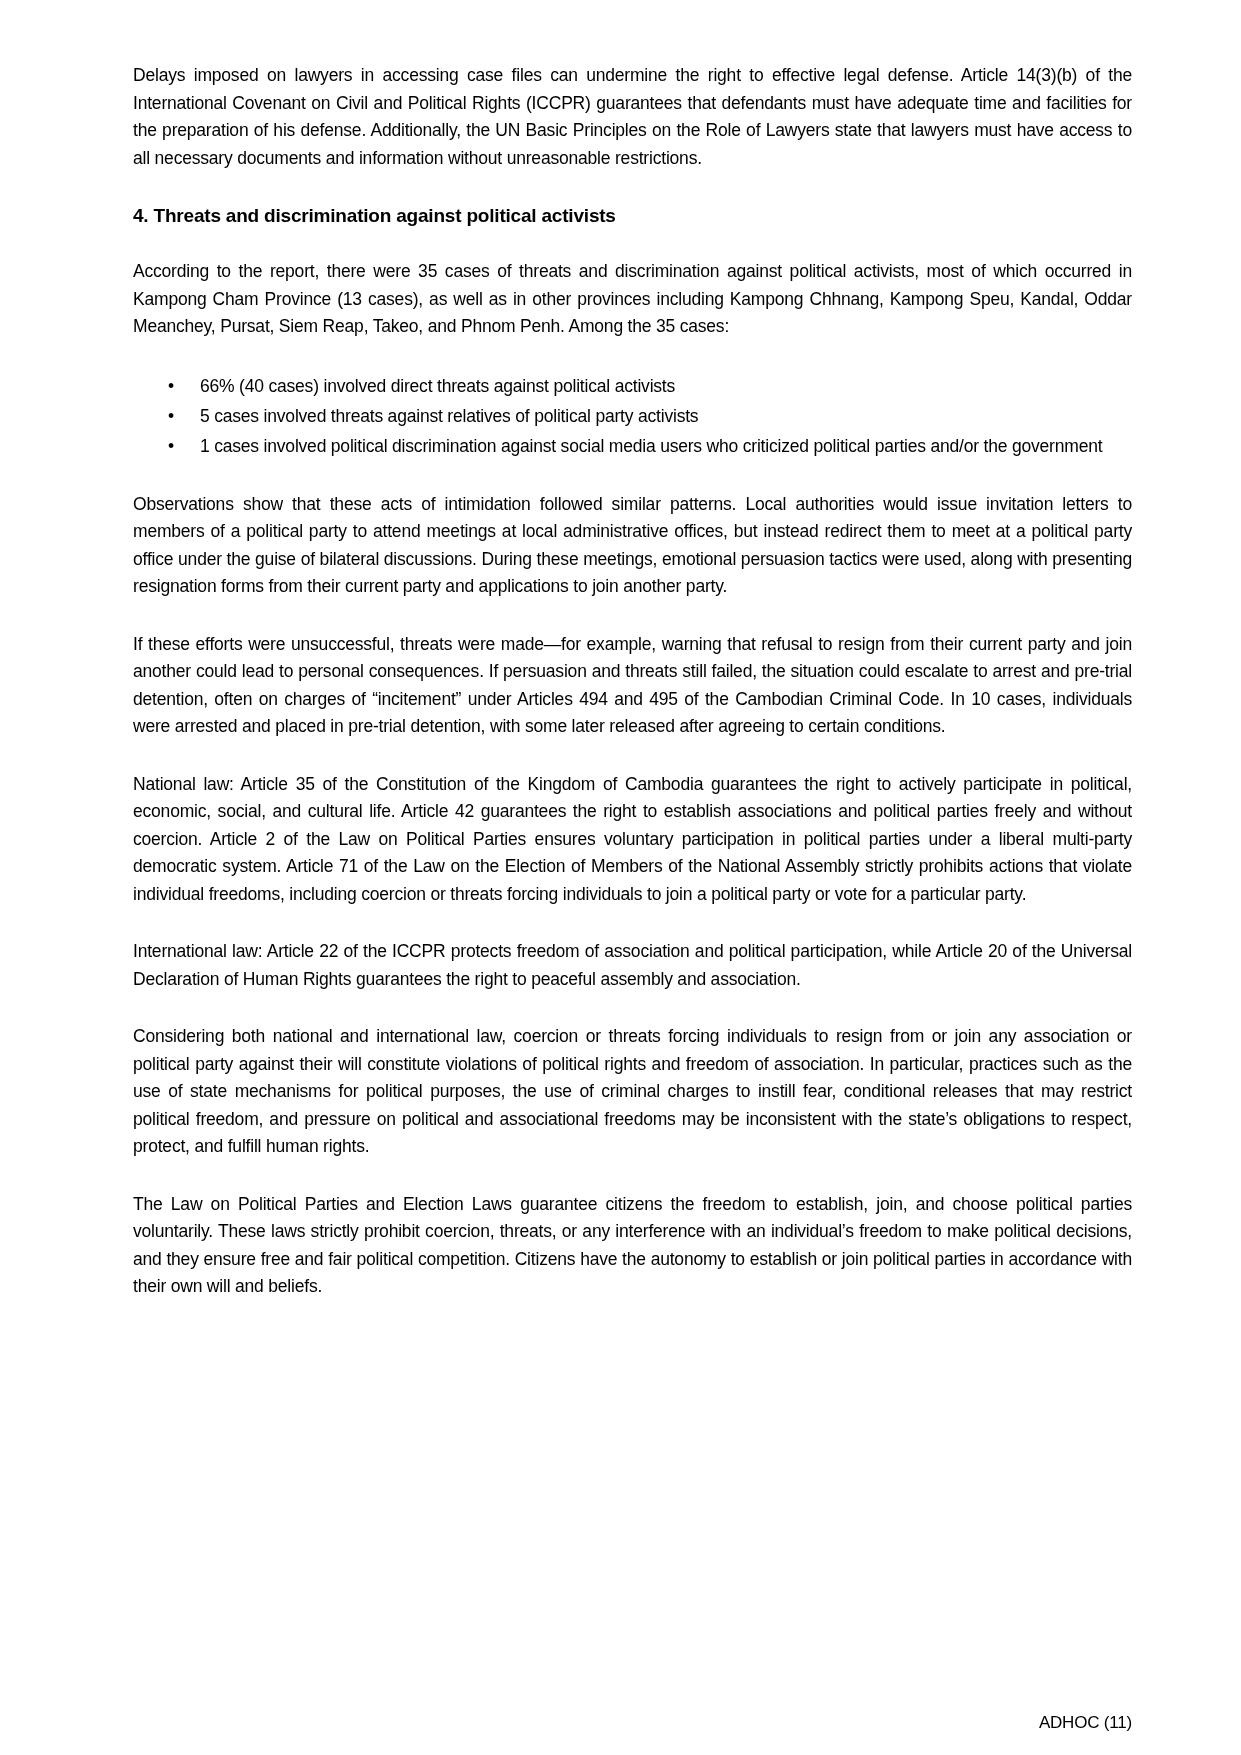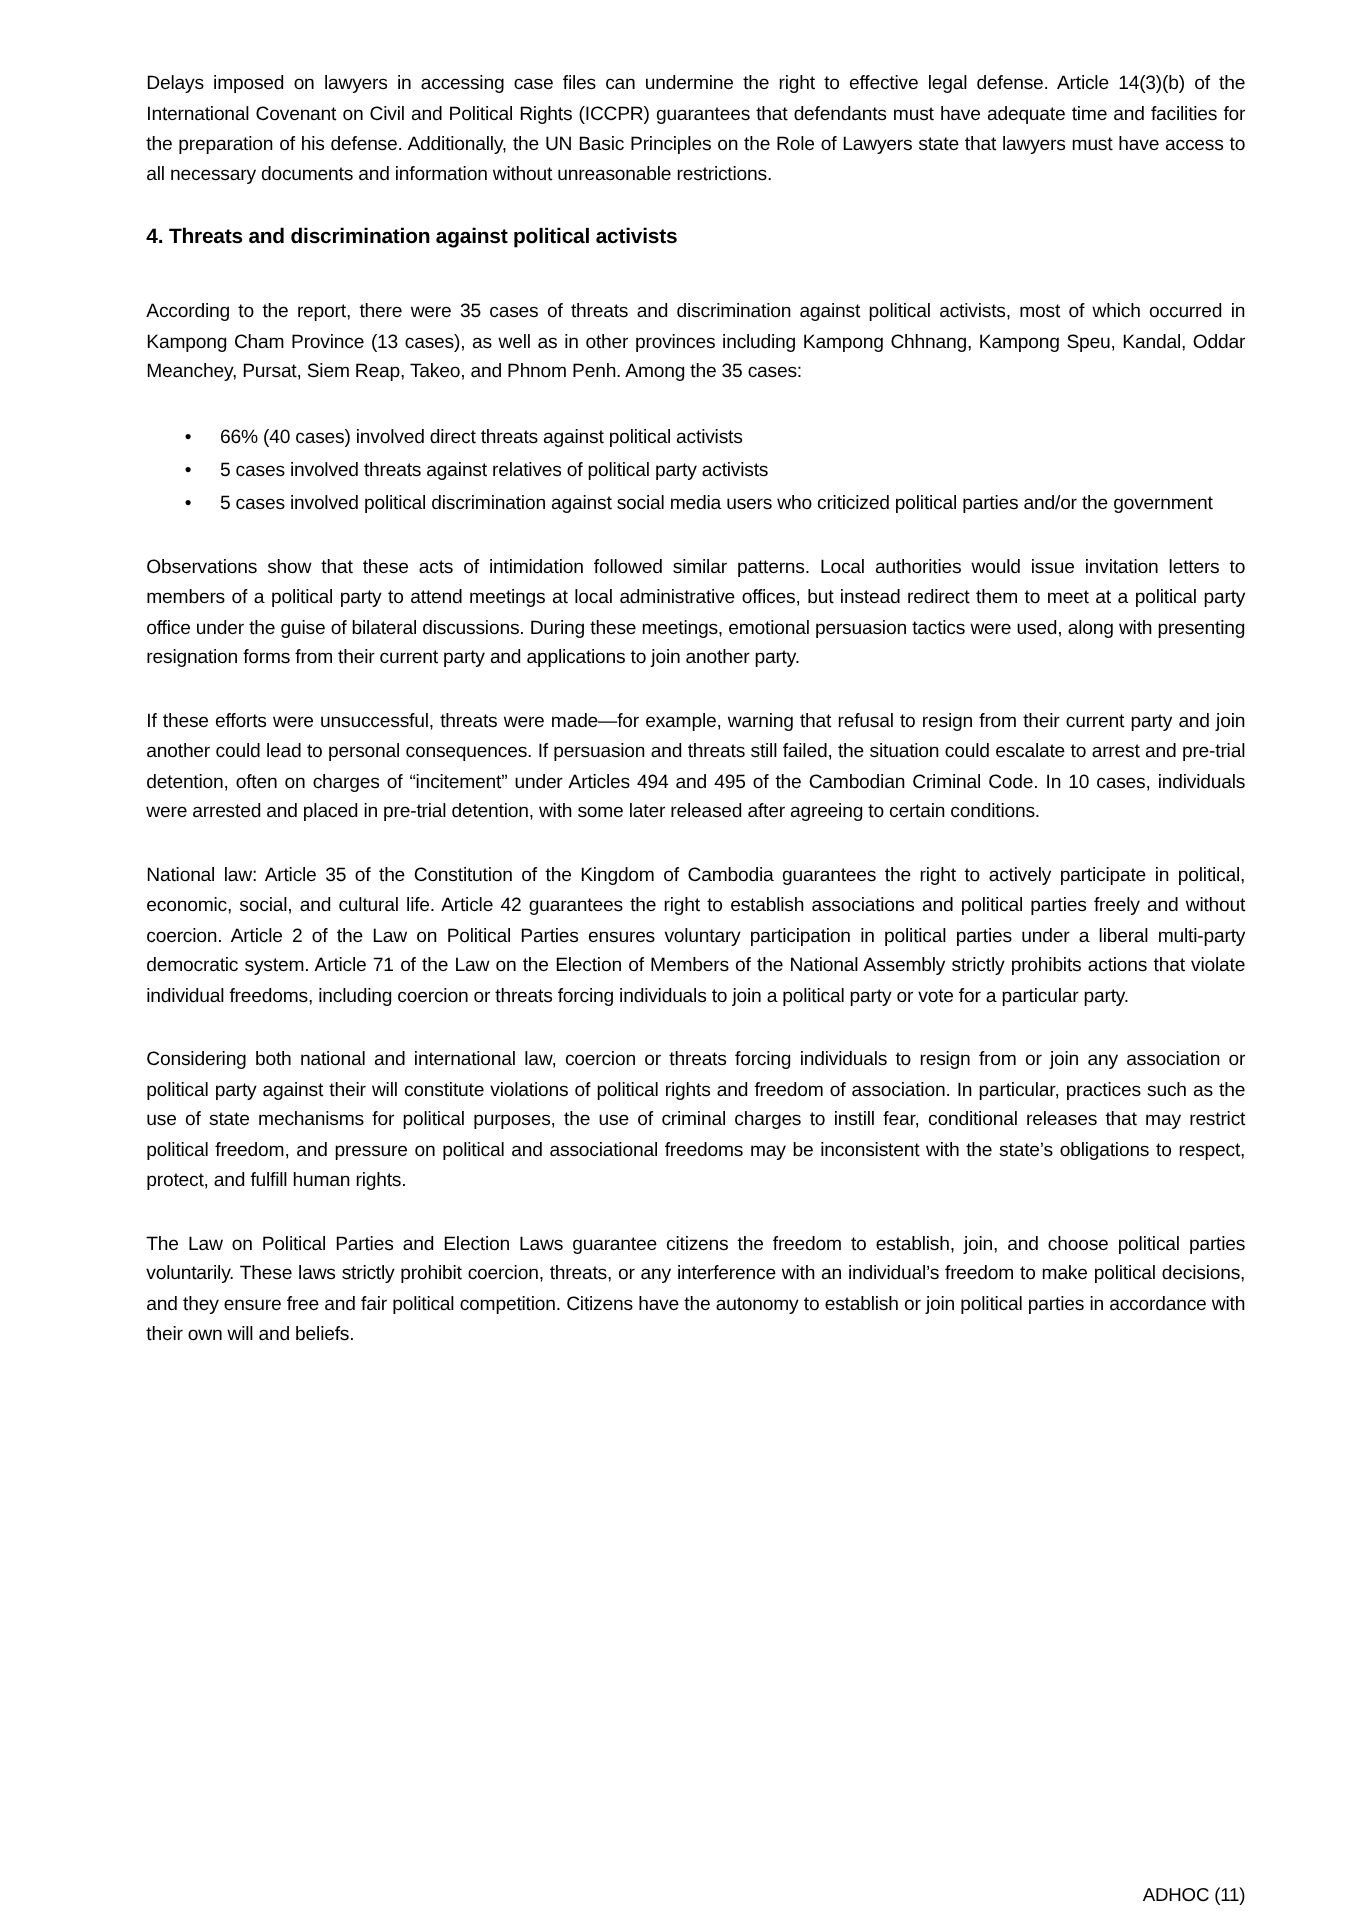--- a/index.html
+++ b/index.html
@@ -23,21 +23,21 @@
     width: 999px;
   }
   .content p {
     margin: 0 0 30px 0;
     font-size: 17.5px;
     line-height: 27.5px;
     letter-spacing: -0.2px;
     text-align: justify;
   }
   .content h2 {
-    margin: 11px 0 40px 0;
+    margin: 11px 0 29px 0;
     font-size: 19px;
     line-height: 27px;
     font-weight: bold;
     letter-spacing: -0.2px;
   }
   .content ul {
     list-style: none;
     margin: 0 0 30px 0;
     padding: 0;
   }
@@ -79,30 +79,31 @@
     <p>According to the report, there were 35 cases of threats and discrimination against political activists, most of which occurred in Kampong Cham Province (13 cases), as well as in other provinces including Kampong Chhnang, Kampong Speu, Kandal, Oddar Meanchey, Pursat, Siem Reap, Takeo, and Phnom Penh. Among the 35 cases:</p>
 
     <ul>
       <li>
         <span class="marker">•</span><span>66% (40 cases) involved direct threats against political activists</span>
       </li>
       <li>
         <span class="marker">•</span><span>5 cases involved threats against relatives of political party activists</span>
       </li>
       <li>
-        <span class="marker">•</span><span>5 cases involved political discrimination against social media users who criticized political parties and/or the government</span>
+        <span class="marker">•</span><span>1 cases involved political discrimination against social media users who criticized political parties and/or the government</span>
       </li>
     </ul>
 
     <p>Observations show that these acts of intimidation followed similar patterns. Local authorities would issue invitation letters to members of a political party to attend meetings at local administrative offices, but instead redirect them to meet at a political party office under the guise of bilateral discussions. During these meetings, emotional persuasion tactics were used, along with presenting resignation forms from their current party and applications to join another party.</p>
 
     <p>If these efforts were unsuccessful, threats were made—for example, warning that refusal to resign from their current party and join another could lead to personal consequences. If persuasion and threats still failed, the situation could escalate to arrest and pre-trial detention, often on charges of “incitement” under Articles 494 and 495 of the Cambodian Criminal Code. In 10 cases, individuals were arrested and placed in pre-trial detention, with some later released after agreeing to certain conditions.</p>
 
     <p><span class="lead-bold">National law:</span><span> Article 35 of the Constitution of the Kingdom of Cambodia guarantees the right to actively participate in political, economic, social, and cultural life. Article 42 guarantees the right to establish associations and political parties freely and without coercion. Article 2 of the Law on Political Parties ensures voluntary participation in political parties under a liberal multi-party democratic system. Article 71 of the Law on the Election of Members of the National Assembly strictly prohibits actions that violate individual freedoms, including coercion or threats forcing individuals to join a political party or vote for a particular party.</span></p>
 
+    <p><span class="lead-bold">International law</span><span>: Article 22 of the ICCPR protects freedom of association and political participation, while Article 20 of the Universal Declaration of Human Rights guarantees the right to peaceful assembly and association.</span></p>
 
     <p>Considering both national and international law, coercion or threats forcing individuals to resign from or join any association or political party against their will constitute violations of political rights and freedom of association. In particular, practices such as the use of state mechanisms for political purposes, the use of criminal charges to instill fear, conditional releases that may restrict political freedom, and pressure on political and associational freedoms may be inconsistent with the state’s obligations to respect, protect, and fulfill human rights.</p>
 
     <p>The Law on Political Parties and Election Laws guarantee citizens the freedom to establish, join, and choose political parties voluntarily. These laws strictly prohibit coercion, threats, or any interference with an individual’s freedom to make political decisions, and they ensure free and fair political competition. Citizens have the autonomy to establish or join political parties in accordance with their own will and beliefs.</p>
 
   </div>
 
   <div class="footer">ADHOC (11)</div>
 </div>
 

